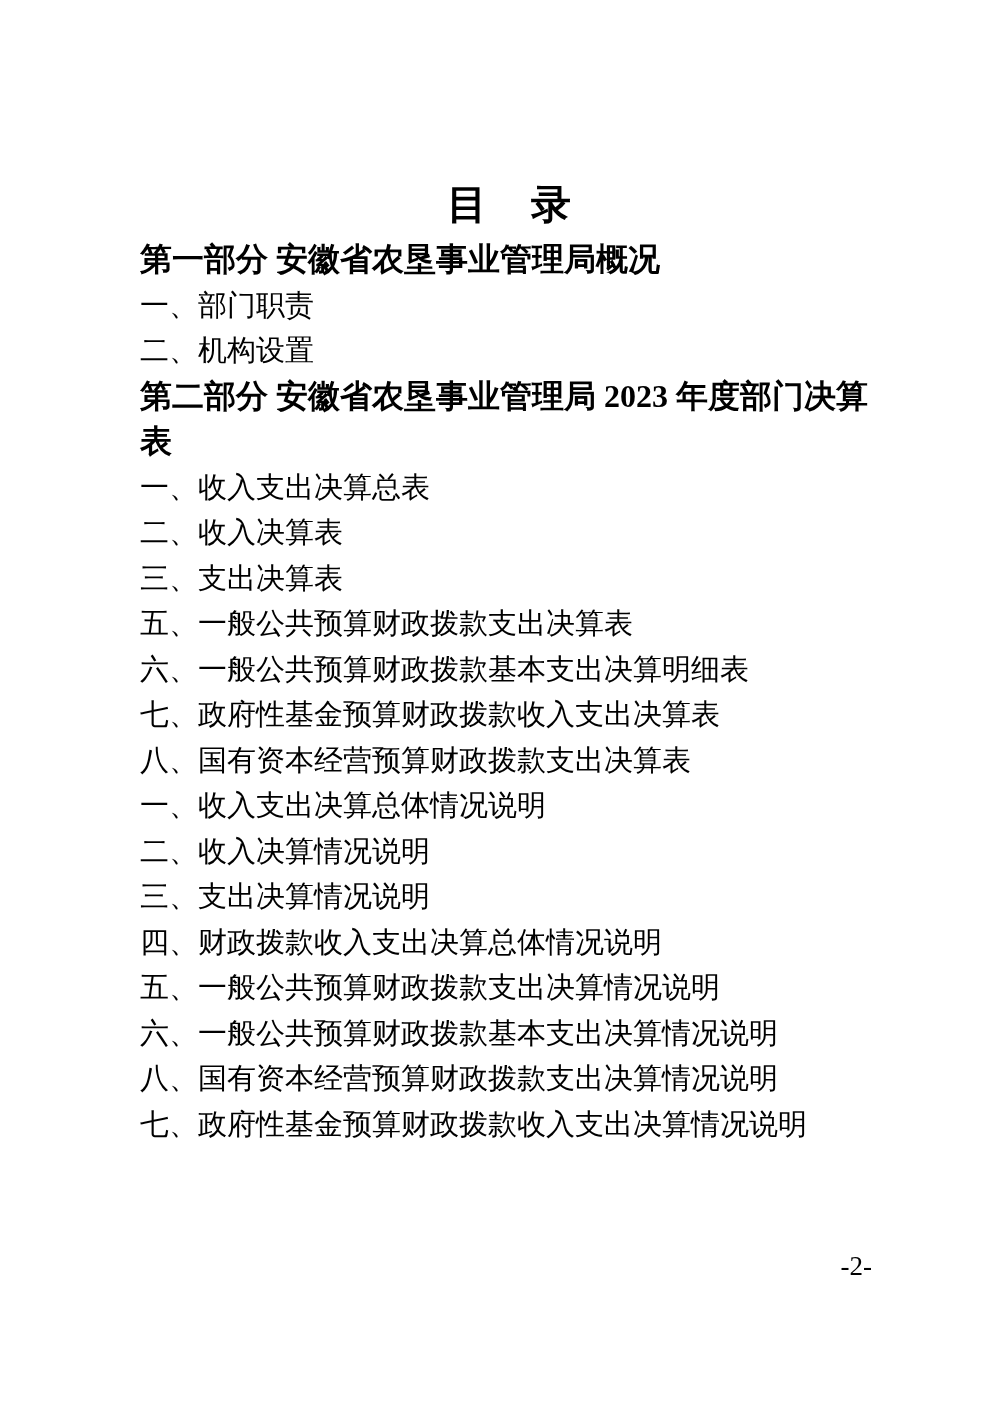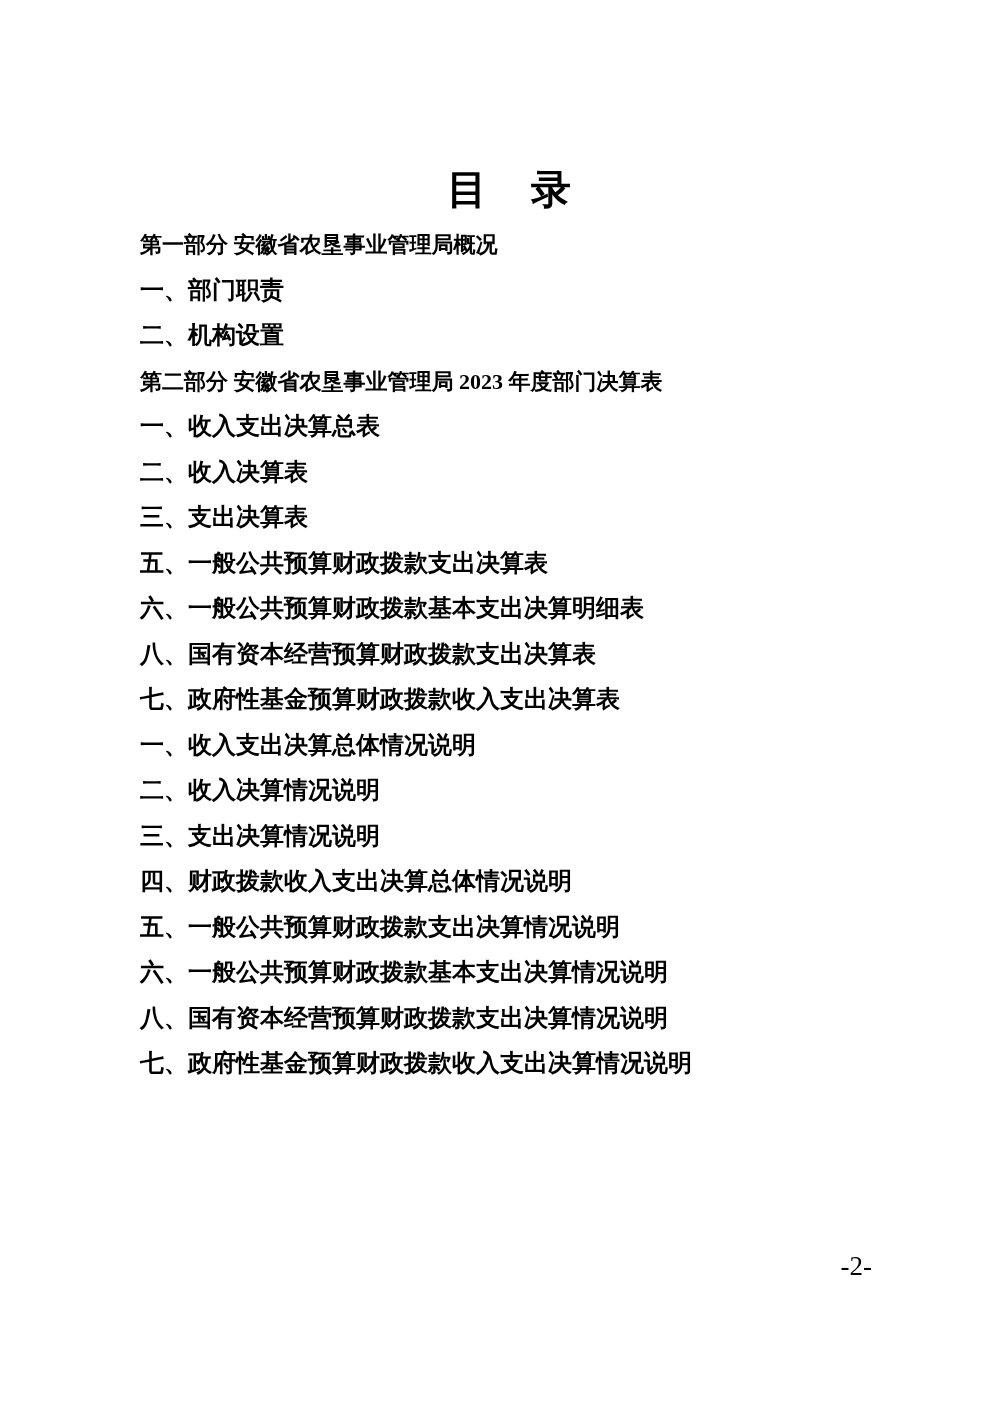--- a/index.html
+++ b/index.html
@@ -13,42 +13,42 @@
     height: 1414px;
     margin: 0 auto;
     background: #ffffff;
     color: #000000;
     font-family: "Liberation Serif", "DejaVu Serif", serif;
     overflow: hidden;
   }
   .content {
     position: absolute;
     left: 140px;
-    top: 168px;
+    top: 183px;
     width: 740px;
   }
   .doc-title {
     font-size: 40px;
     line-height: 44px;
     font-weight: bold;
     text-align: center;
     margin: 0 0 10px 0;
     letter-spacing: 2px;
   }
   .toc-heading {
-    font-size: 22px;
+    font-size: 32px;
     line-height: 45.5px;
     font-weight: bold;
     white-space: pre-line;
     font-family: Liberation Serif, serif;
   }
   .toc-item {
-    font-size: 24px;
+    font-size: 29px;
     line-height: 45.5px;
-    font-weight: bold;
+    font-weight: normal;
     white-space: nowrap;
   }
   .page-number {
     position: absolute;
     top: 1248px;
     right: 128px;
     font-size: 27px;
     line-height: 36px;
     font-weight: normal;
   }
@@ -64,22 +64,22 @@
     <div class="toc-heading">第一部分 安徽省农垦事业管理局概况</div>
     <div class="toc-item">一、部门职责</div>
     <div class="toc-item">二、机构设置</div>
 
     <div class="toc-heading">第二部分 安徽省农垦事业管理局 2023 年度部门决算表</div>
     <div class="toc-item">一、收入支出决算总表</div>
     <div class="toc-item">二、收入决算表</div>
     <div class="toc-item">三、支出决算表</div>
     <div class="toc-item">五、一般公共预算财政拨款支出决算表</div>
     <div class="toc-item">六、一般公共预算财政拨款基本支出决算明细表</div>
+    <div class="toc-item">七、政府性基金预算财政拨款收入支出决算表</div>
     <div class="toc-item">八、国有资本经营预算财政拨款支出决算表</div>
-    <div class="toc-item">七、政府性基金预算财政拨款收入支出决算表</div>
 
     <div class="toc-item">一、收入支出决算总体情况说明</div>
     <div class="toc-item">二、收入决算情况说明</div>
     <div class="toc-item">三、支出决算情况说明</div>
     <div class="toc-item">四、财政拨款收入支出决算总体情况说明</div>
     <div class="toc-item">五、一般公共预算财政拨款支出决算情况说明</div>
     <div class="toc-item">六、一般公共预算财政拨款基本支出决算情况说明</div>
     <div class="toc-item">八、国有资本经营预算财政拨款支出决算情况说明</div>
     <div class="toc-item">七、政府性基金预算财政拨款收入支出决算情况说明</div>
 

